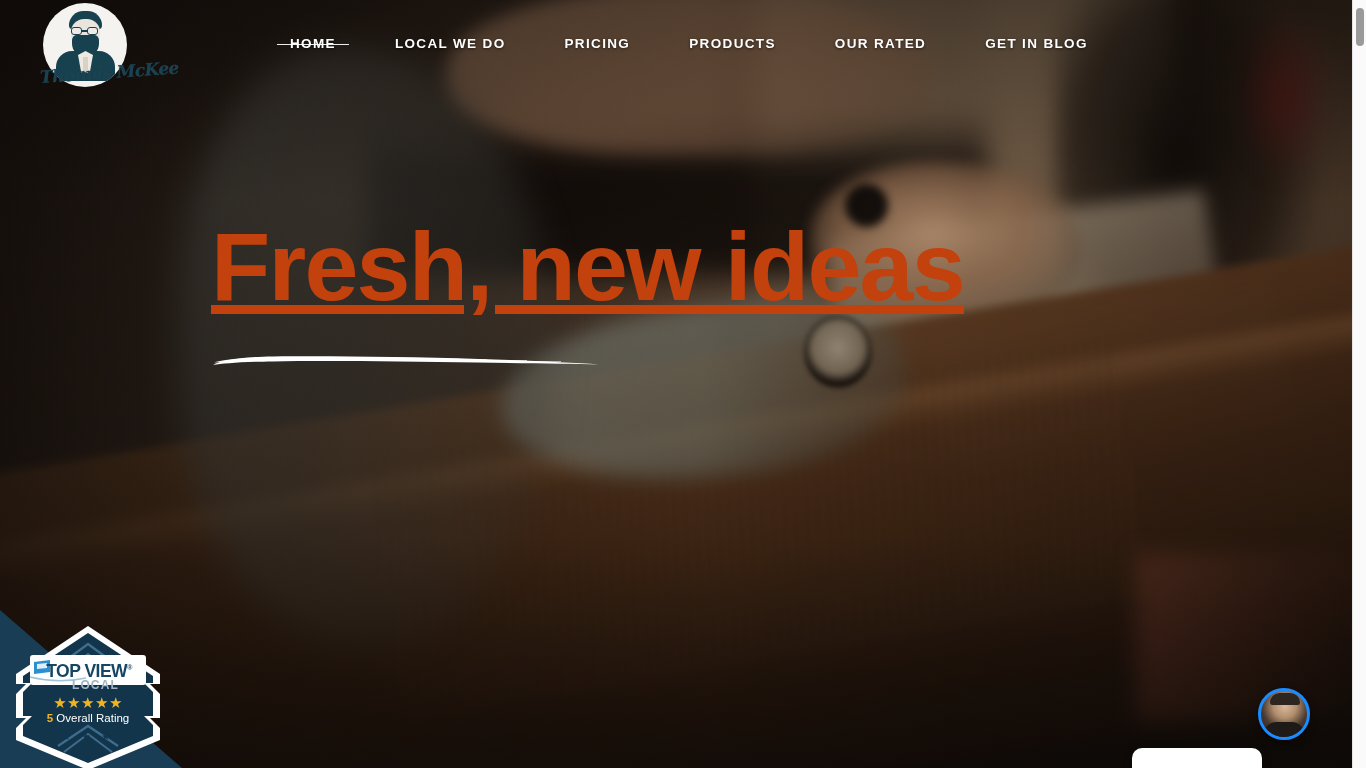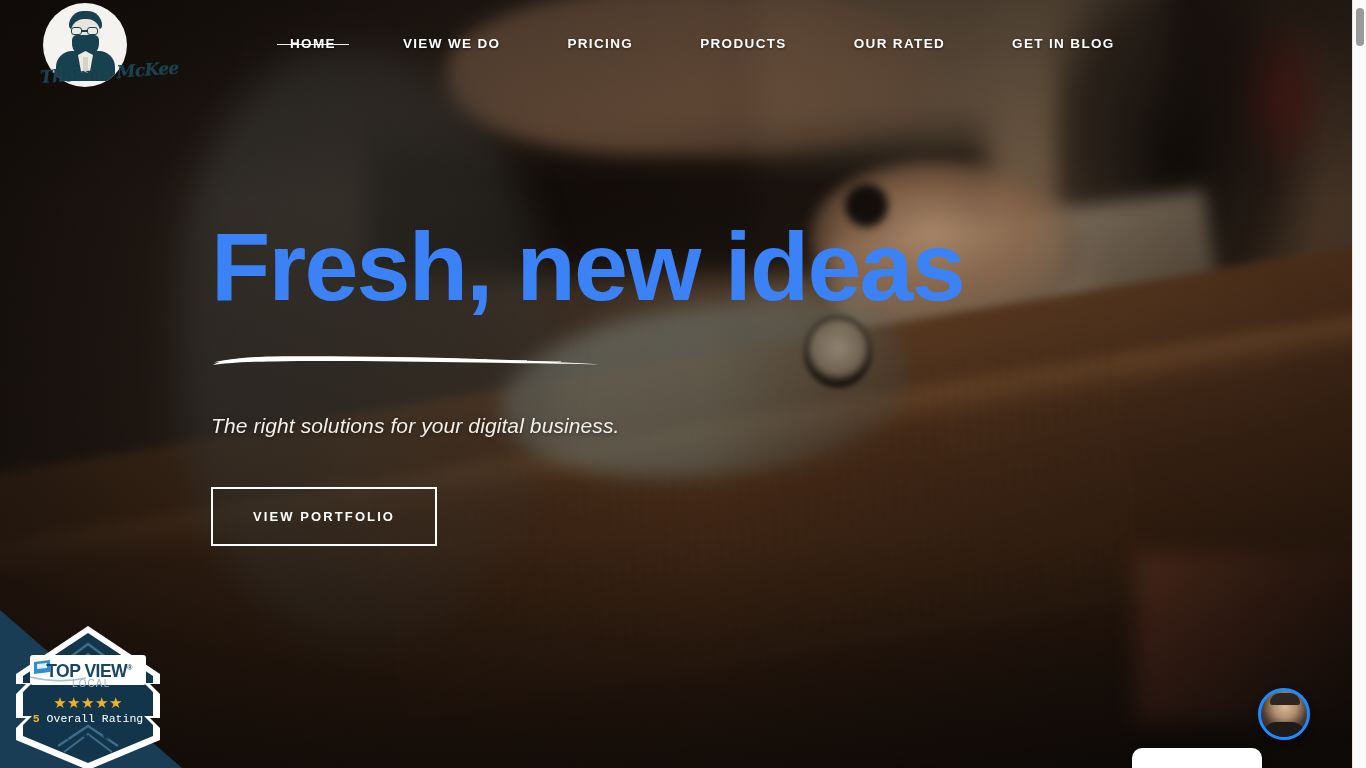--- a/index.html
+++ b/index.html
@@ -267,21 +267,21 @@
     letter-spacing:-0.6px;
     text-shadow:0 0 1px rgba(27,66,80,0.6);
     transform:rotate(-4deg);
     white-space:nowrap;
   }
 
   .main-nav {
     position:absolute; left:290px; top:30px;
     display:flex;
     align-items:center;
-    gap:16px;
+    gap:8px;
   }
   .nav-item {
     position:relative;
     color:#ffffff;
     font-size:13.5px;
     font-weight:700;
     letter-spacing:1.35px;
     text-decoration:none;
     white-space:nowrap;
     padding:6px 0;
@@ -303,24 +303,25 @@
   .hero-content {
     position:absolute;
     left:211px; top:218px;
     z-index:30;
     width:900px;
   }
   .hero-title {
     font-size:97px;
     line-height:1.0;
     font-weight:700;
-    color:#3b82f6;
+    color:#c2410c;
     letter-spacing:-1.8px;
     white-space:nowrap;
     font-family:"Liberation Sans", sans-serif;
+    text-decoration:underline;
   }
   
   .brush {
     position:relative;
     margin-top:34px;
     width:390px; height:22px;
   }
   .brush svg { display:block; width:390px; height:22px; }
 
   .hero-sub {
@@ -380,41 +381,41 @@
     color:#174664;
     letter-spacing:-0.5px;
     font-family:"Liberation Sans", sans-serif;
   }
   .bt-reg {
     font-size:7px;
     vertical-align:super;
   }
   .bt-local {
     position:absolute; left:62px; top:56px;
-    font-size:10px;
-    font-weight:400;
+    font-size:12px;
+    font-weight:700;
     color:#9fb3c1;
     letter-spacing:1.1px;
   }
   .bt-stars {
     position:absolute; left:0; top:73px;
     width:156px;
     text-align:center;
     font-size:15px;
     color:#f0b323;
     letter-spacing:0.5px;
     line-height:1;
   }
   .bt-rating {
     position:absolute; left:0; top:90px;
     width:156px;
     text-align:center;
     font-size:11.5px;
     color:#ffffff;
-    font-family:Liberation Mono, monospace;
+    font-family:Liberation Sans, sans-serif;
   }
   .bt-rating .num { color:#f0b323; font-weight:700; }
   .bt-ministars {
     position:absolute; left:0; top:110px;
     width:156px;
     text-align:center;
     font-size:10px;
     color:#12354c;
     letter-spacing:4px;
     line-height:1;
@@ -519,21 +520,21 @@
           <span class="lg-beard"></span>
           <span class="lg-jacket"></span>
           <span class="lg-shirt"></span>
           <span class="lg-tie"></span>
         </span>
         <span class="logo-script">Thomas McKee</span>
       </a>
 
       <nav class="main-nav">
         <a class="nav-item active" href="#">HOME</a>
-        <a class="nav-item" href="#">VIEW WE DO</a>
+        <a class="nav-item" href="#">LOCAL WE DO</a>
         <a class="nav-item" href="#">PRICING</a>
         <a class="nav-item" href="#">PRODUCTS</a>
         <a class="nav-item" href="#">OUR RATED</a>
         <a class="nav-item" href="#">GET IN BLOG</a>
       </nav>
 
     </header>
 
     <div class="hero-content">
 
@@ -549,23 +550,21 @@
             <rect x="120" y="9" width="26" height="1.1"></rect>
             <rect x="156" y="10" width="34" height="1.0"></rect>
             <rect x="200" y="9.4" width="22" height="1.2"></rect>
             <rect x="236" y="10.4" width="40" height="0.9"></rect>
             <rect x="286" y="11" width="30" height="0.9"></rect>
             <rect x="324" y="12" width="26" height="0.8"></rect>
           </g>
         </svg>
       </div>
 
-      <p class="hero-sub">The right solutions for your digital business.</p>
-
-      <a class="cta" href="#">VIEW PORTFOLIO</a>
+
 
     </div>
 
     <div class="badge-corner">
       <div class="corner-tri"></div>
 
       <div class="badge">
         <svg width="156" height="152" viewBox="0 0 156 152" aria-hidden="true">
 
           <path d="M78 4 L150 52 L150 62 L140 62 L150 72 L150 96 L140 96 L150 106 L150 118

